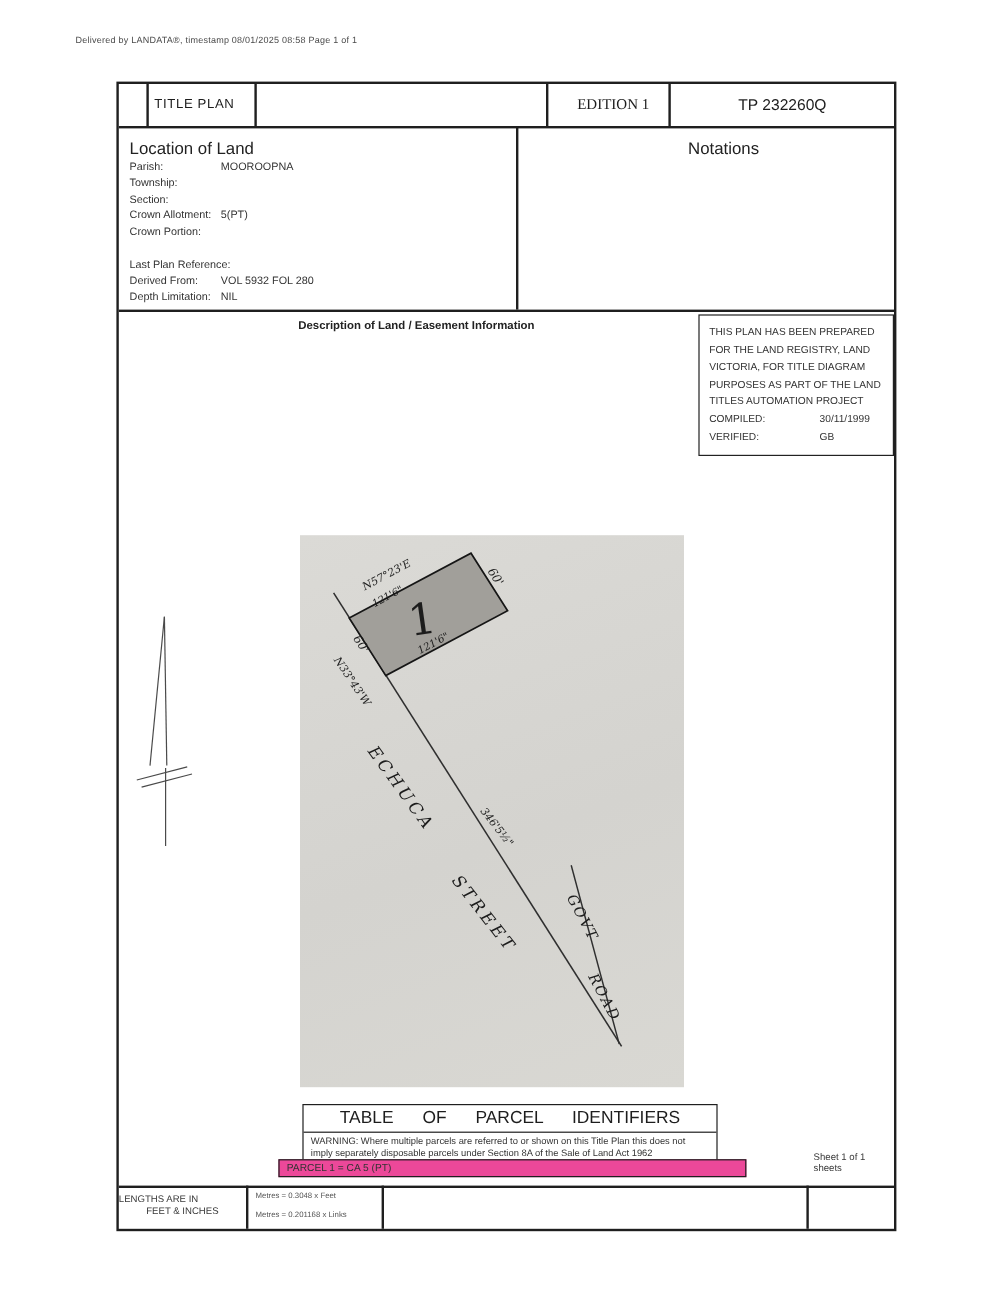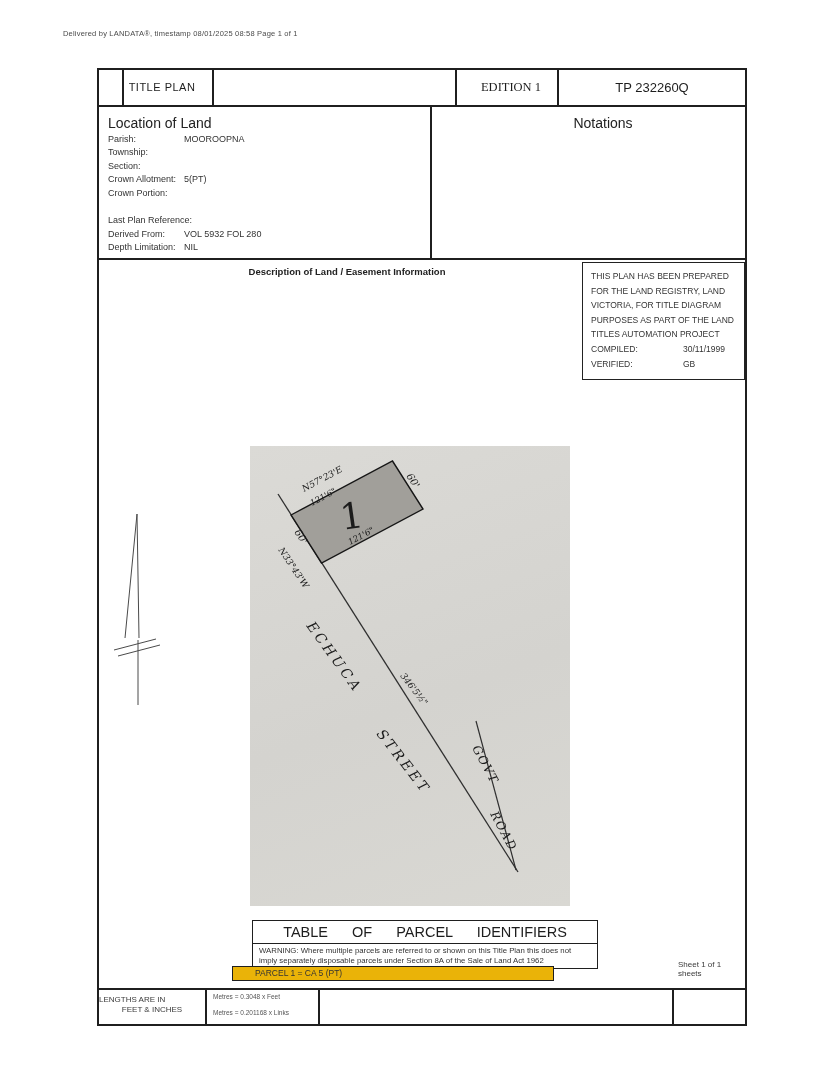--- a/index.html
+++ b/index.html
@@ -21,22 +21,22 @@
   .desc-title{position:absolute;left:0;top:196px;width:496px;text-align:center;font-size:9.5px;font-weight:700;color:#222;}
   .prep-box{position:absolute;left:483px;top:192px;width:163px;height:118px;border:1.5px solid #222;box-sizing:border-box;
             padding:6px 4px 16px 8px;font-size:8.5px;line-height:14.6px;color:#333;}
   .prep-row{position:relative;}
   .prep-val{position:absolute;left:92px;top:0;}
   .scan{position:absolute;left:151px;top:376px;width:320px;height:460px;
         background:linear-gradient(160deg,#dbdad6 0%,#d4d3cf 55%,#d9d8d3 100%);}
   .ptable{position:absolute;left:133px;top:850px;width:346px;border:1.5px solid #1f1f1f;box-sizing:border-box;background:#fff;margin-left:20px;}
   .ptable-title{line-height:22px;text-align:center;font-size:14.5px;word-spacing:20px;color:#1d1d1d;border-bottom:1.5px solid #1f1f1f;}
   .ptable-warning{padding:2px 6px 3px 6px;font-size:7.8px;line-height:9.6px;color:#333;}
-  .prow{position:absolute;left:133px;top:896px;width:322px;height:15px;border:1.2px solid #1f1f1f;box-sizing:border-box;
-        font-size:8.5px;line-height:12px;padding-left:22px;color:#333;background:#eab308;}
+  .prow{position:absolute;left:133px;top:896px;width:390px;height:15px;border:1.2px solid #1f1f1f;box-sizing:border-box;
+        font-size:8.5px;line-height:12px;padding-left:6px;color:#333;background:#ec4899;}
   .foot-text{position:absolute;font-size:8px;color:#3a3a3a;}
   .foot-small{position:absolute;font-size:6.5px;color:#555;}
   svg text{fill:#1c1c1c;}
 </style>
 </head>
 <body>
 
 <div class="page">
 
   <div class="delivery">Delivered by LANDATA®, timestamp 08/01/2025 08:58   Page 1 of 1</div>

